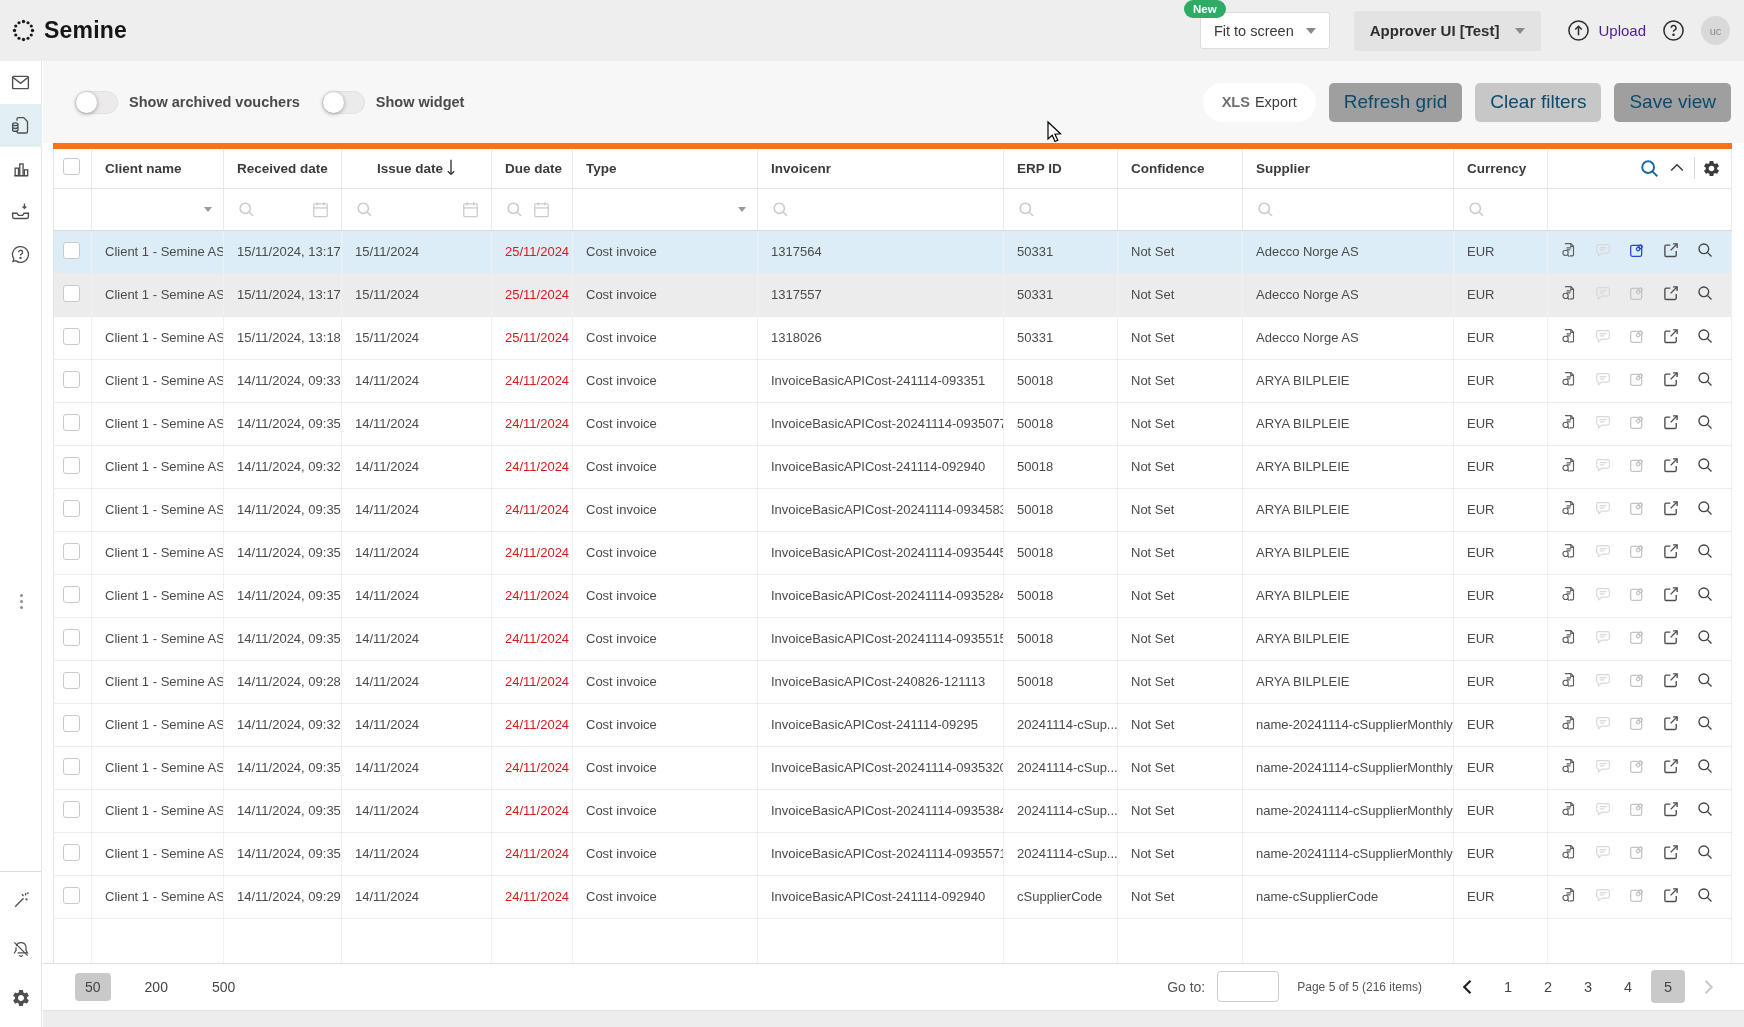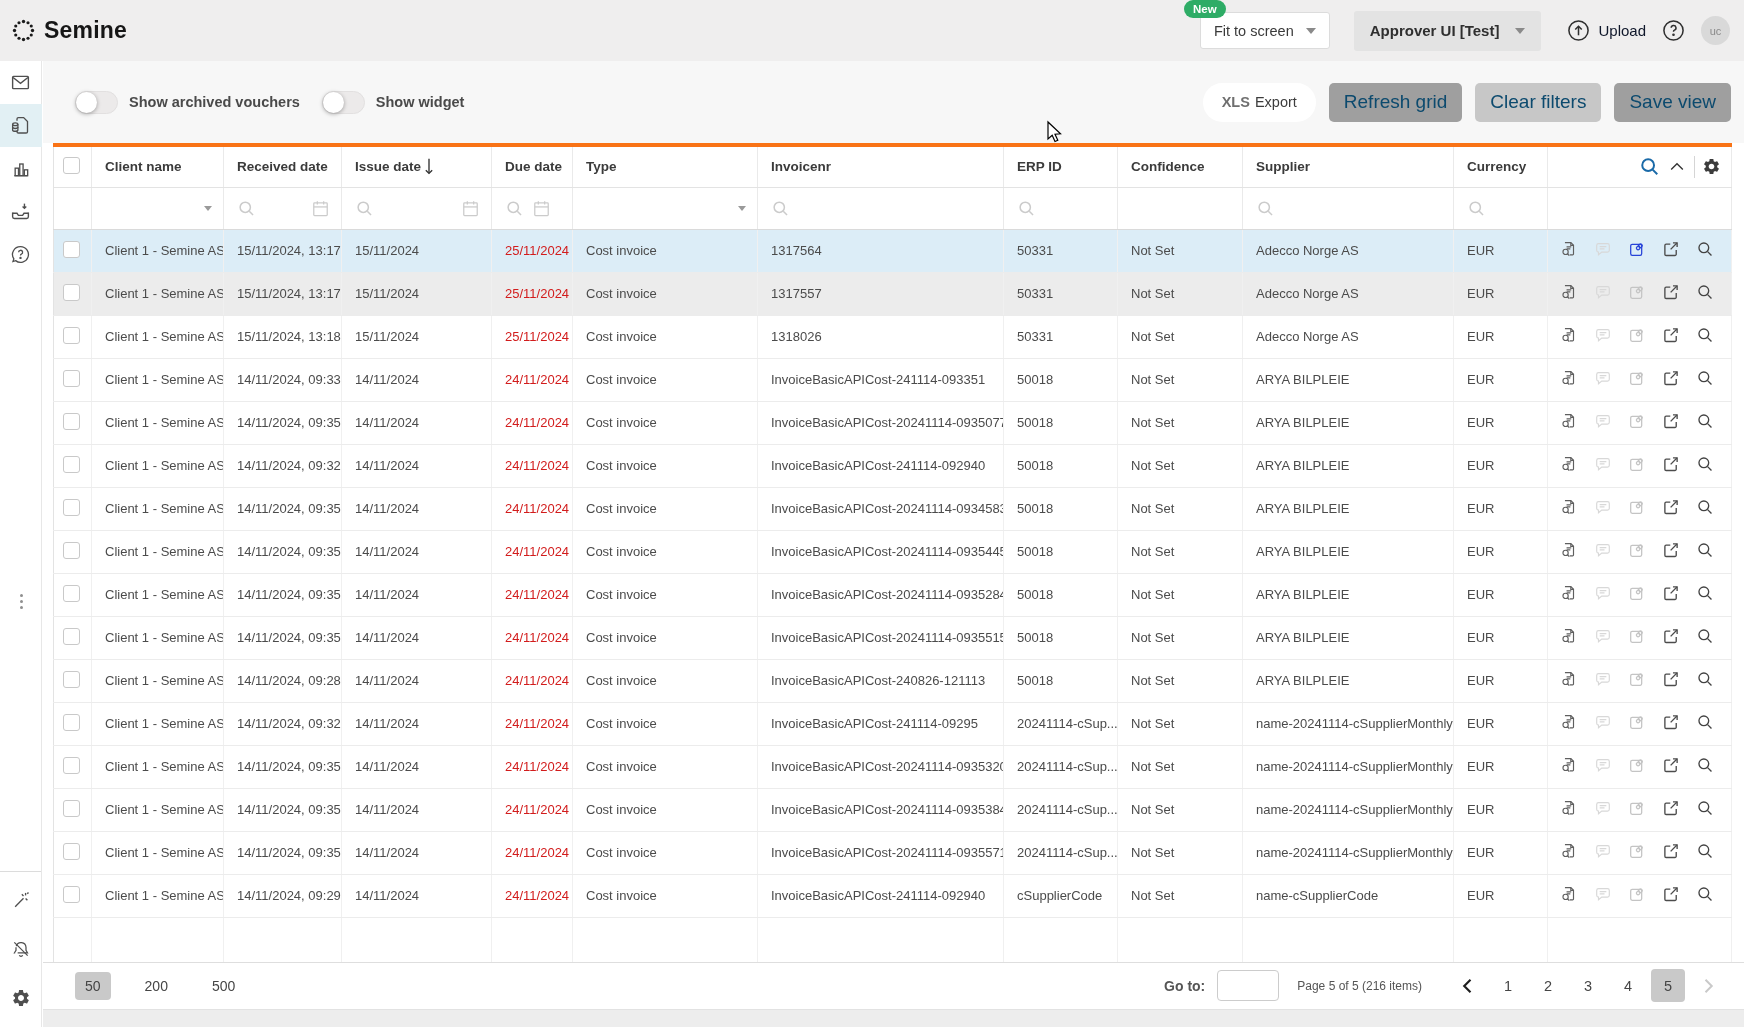--- a/index.html
+++ b/index.html
@@ -17,21 +17,21 @@
   .brand .logo-txt{font-size:23px;font-weight:700;color:#161616;letter-spacing:.2px;}
   .tb-right{display:flex;align-items:center;gap:16px;}
   .fit-wrap{position:relative;margin-right:8px;margin-left:32px;}
   .new-badge{position:absolute;top:-12px;left:-16px;background:var(--new-badge-green);color:#fff;
     font-size:11.5px;font-weight:700;padding:3px 9px;border-radius:10px;z-index:2;}
   .fit-btn{background:#fff;border:1px solid #dcdcdc;border-radius:3px;height:35px;display:flex;align-items:center;
     gap:12px;padding:0 13px;font-size:14.5px;color:#3a3a3a;cursor:pointer;}
   .caret{width:0;height:0;border-left:5px solid transparent;border-right:5px solid transparent;border-top:6px solid #8a8a8a;}
   .role-btn{background:#e3e3e3;border:none;border-radius:3px;height:40px;display:flex;align-items:center;gap:16px;
     padding:0 16px;font-size:15px;font-weight:600;color:#2f2f2f;cursor:pointer;margin-right:10px;}
-  .upload{display:flex;align-items:center;gap:8px;font-size:15px;color:#0f172a;cursor:pointer;}
+  .upload{display:flex;align-items:center;gap:8px;font-size:15px;color:#4c1d95;cursor:pointer;}
   .icon-btn{display:flex;align-items:center;cursor:pointer;}
   .avatar{width:29px;height:29px;border-radius:50%;background:#d9d9d9;color:#8a8a8a;font-size:11px;
     display:flex;align-items:center;justify-content:center;cursor:pointer;}
 
   
   .sidebar{position:absolute;top:61px;left:0;bottom:0;width:42px;background:#fff;border-right:1px solid #e7e7e7;box-sizing:border-box;}
   .snav{display:flex;flex-direction:column;align-items:center;}
   .sitem{width:42px;height:43px;display:flex;align-items:center;justify-content:center;color:#4f4f4f;cursor:pointer;}
   .sitem.active{background:#e2f0f4;}
   .shandle{position:absolute;top:533px;left:0;width:42px;display:flex;justify-content:center;cursor:grab;}
@@ -54,25 +54,25 @@
   .xls-pill{cursor:pointer;padding:0 19px;}
   .xls-pill b{color:#6f6f6f;font-weight:700;margin-right:5px;}
   .gbtn{border:none;border-radius:5px;height:39px;padding:0 15px;font-size:19px;color:#0c4a6e;cursor:pointer;margin-left:13px;
     font-family:inherit;}
   .gbtn.dark{background:#9f9f9f;}
   .gbtn.light{background:#c7c7c7;}
 
   
   .gridwrap{margin-left:10px;width:1679px;}
   table{border-collapse:collapse;table-layout:fixed;width:1678px;
-    border-left:1px solid #e3e3e3;border-right:1px solid #e3e3e3;border-top:4px solid #f97316;}
+    border-left:1px solid #e3e3e3;border-right:1px solid #e3e3e3;border-top:6px solid #f97316;}
   th{height:42px;background:#fff;text-align:left;font-size:13.5px;font-weight:700;color:#3b3b3b;
     padding:0 0 0 13px;border-right:1px solid #eaeaea;border-bottom:1px solid #e3e3e3;white-space:nowrap;overflow:hidden;box-sizing:border-box;}
   th.th-cb{padding-left:9px;}
-  .th-inner{display:flex;align-items:center;justify-content:flex-start;padding-right:10px;}
+  .th-inner{display:flex;align-items:center;justify-content:center;padding-right:10px;}
   tr.filter td{height:42px;border-right:1px solid #eaeaea;border-bottom:1px solid #dadada;box-sizing:border-box;}
   .fcell{display:flex;align-items:center;height:100%;padding:0 10px 0 12px;box-sizing:border-box;color:#cbcbcb;}
   .fcell.between{justify-content:space-between;}
   .fcell.end{justify-content:flex-end;}
   .fcell .fcaret{width:0;height:0;border-left:4.5px solid transparent;border-right:4.5px solid transparent;border-top:5.5px solid #9a9a9a;}
   td.cell{height:43px;font-size:13px;color:#4b4b4b;padding:0 6px 0 13px;border-right:1px solid #f0f0f0;
     border-bottom:1px solid #ececec;white-space:nowrap;overflow:hidden;box-sizing:border-box;}
   td.cb-cell{padding-left:9px;}
   tr.hl-blue td{background:var(--row-selected-bg);}
   tr.hl-gray td{background:#ececec;}
@@ -87,21 +87,21 @@
   .a-ext{color:#4c4c4c;}
   .a-search{color:#434343;}
   tr.empty-row td{height:42px;border-right:1px solid #f0f0f0;border-bottom:none;}
 
   
   .pager{height:47px;min-height:47px;border-top:1px solid #dedede;display:flex;align-items:center;
     padding:0 16px 0 32px;box-sizing:border-box;background:#fff;}
   .psize{font-size:14px;color:#454545;margin-right:24px;cursor:pointer;background:none;border:none;font-family:inherit;padding:6px 10px;border-radius:4px;}
   .psize.current{background:#c9c9c9;}
   .p-right{margin-left:auto;display:flex;align-items:center;}
-  .goto-label{font-size:14px;color:#555;margin-right:12px;font-weight:bold;}
+  .goto-label{font-size:14px;color:#555;margin-right:12px;}
   .goto-input{width:62px;height:31px;border:1px solid #ccc;border-radius:4px;background:#fff;box-sizing:border-box;}
   .pstatus{font-size:12px;color:#555;margin:0 26px 0 18px;}
   .pchev{display:flex;align-items:center;cursor:pointer;margin:0 10px;}
   .pnum{font-size:14.5px;color:#454545;background:none;border:none;font-family:inherit;cursor:pointer;
     width:34px;height:33px;border-radius:4px;margin:0 3px;}
   .pnum.current{background:#c9c9c9;}
   .bottom-strip{flex:1;background:#ededed;border-top:1px solid #e2e2e2;}
 
   .cursor{position:absolute;left:1043px;top:120px;z-index:50;pointer-events:none;}
 </style>

